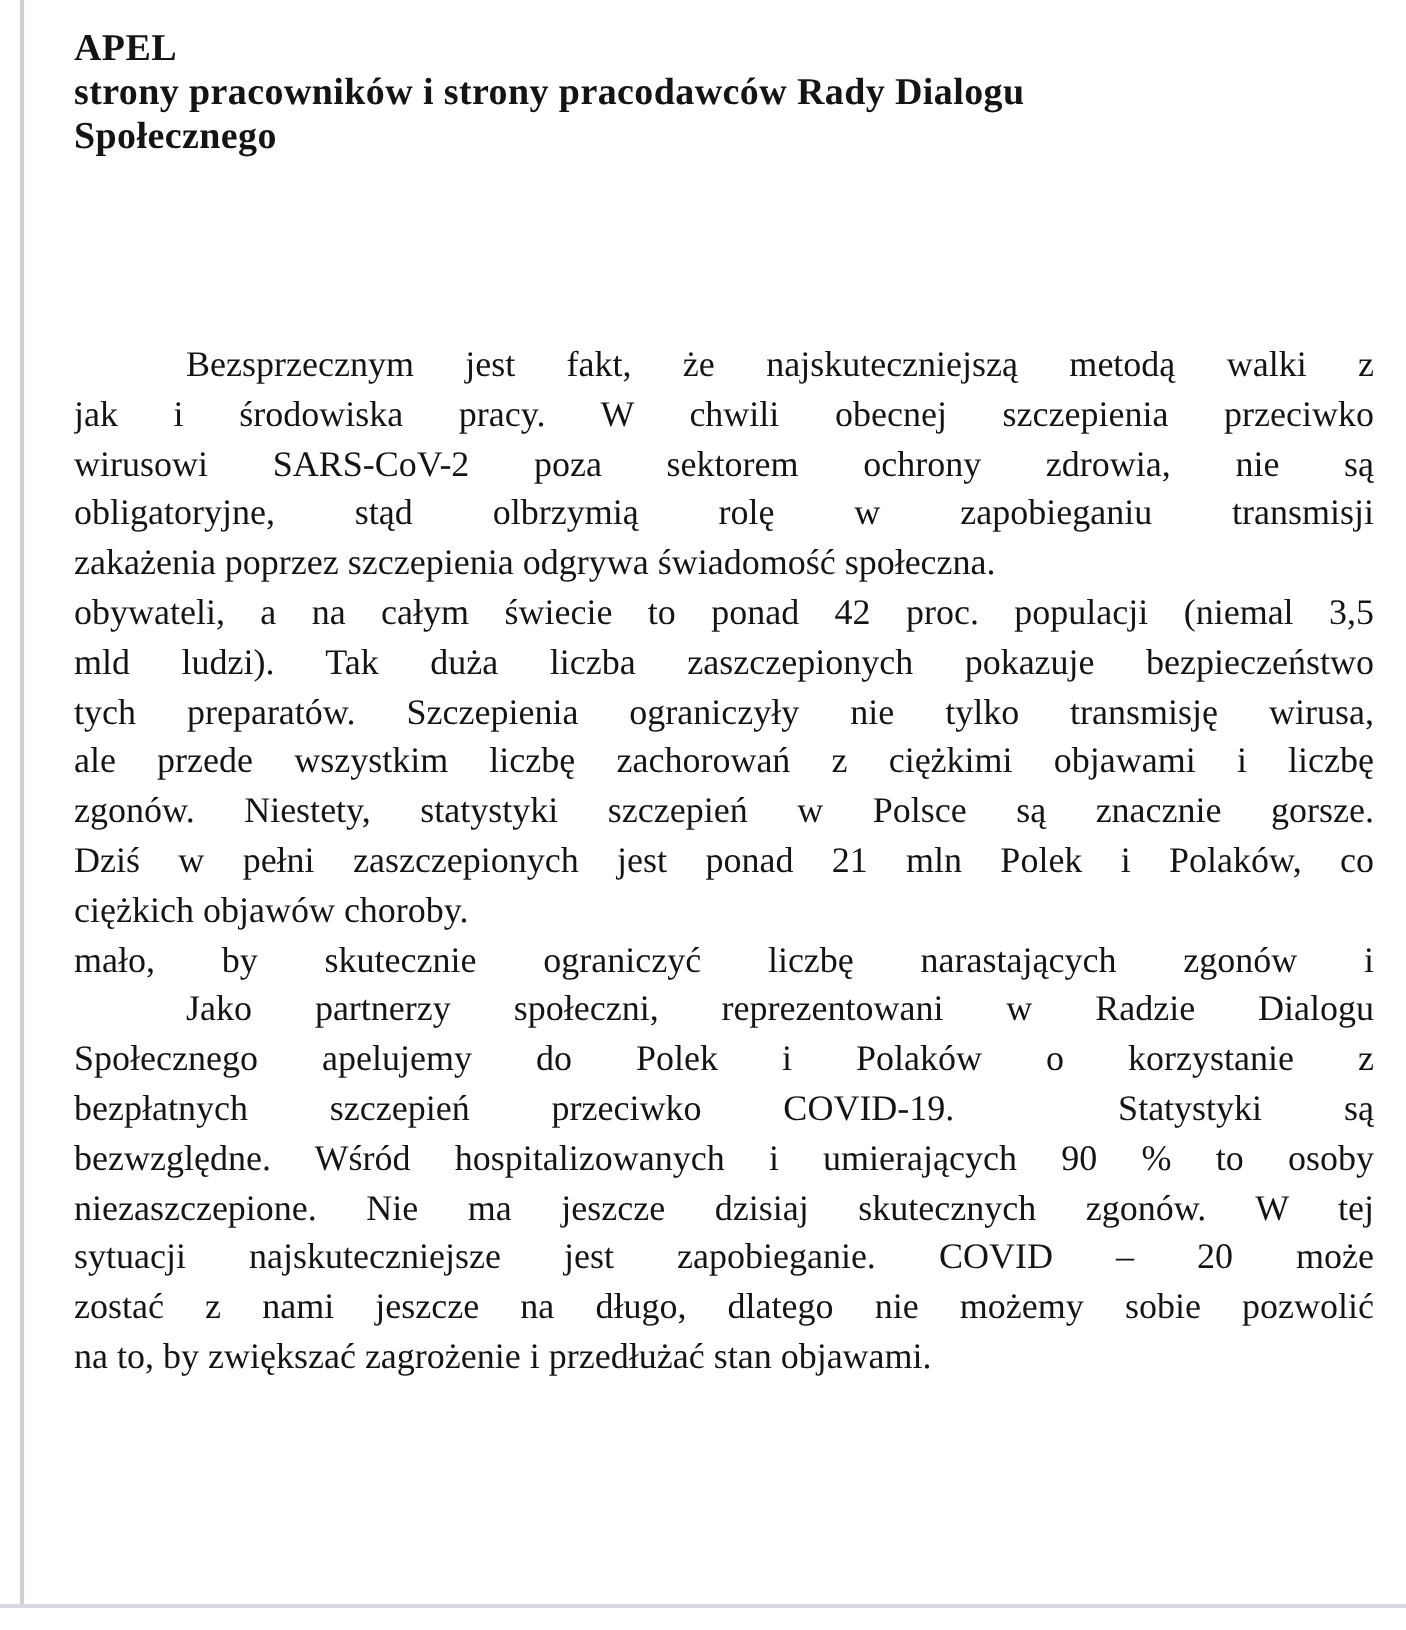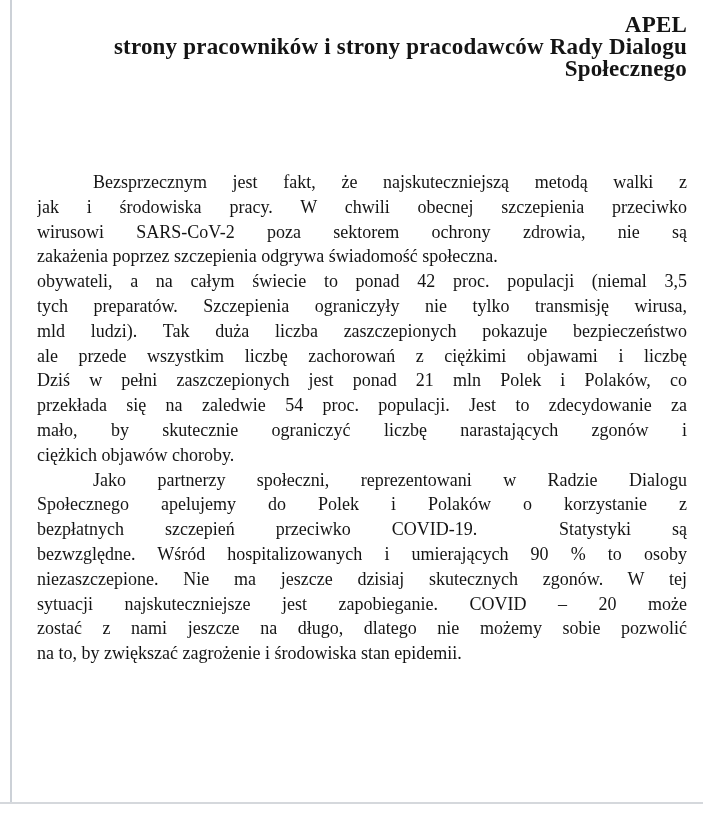--- a/index.html
+++ b/index.html
@@ -42,23 +42,23 @@
     background: #d5d8dc;
   }
   .content {
     position: absolute;
     left: 37px;
     top: 14px;
     width: 650px;
   }
   .doc-title {
     font-weight: bold;
-    font-size: 23px;
+    font-size: 19px;
     line-height: 22px;
-    text-align: right;
+    text-align: left;
     letter-spacing: 0.2px;
   }
   .doc-body {
     margin-top: 90px;
     font-size: 18px;
     line-height: 24.8px;
   }
   .para .line {
     text-align: justify;
     text-align-last: justify;
@@ -84,41 +84,42 @@
         <div>APEL</div>
         <div>strony pracowników i strony pracodawców Rady Dialogu</div>
         <div>Społecznego</div>
       </div>
 
       <div class="doc-body">
         <div class="para">
             <div class="line first">Bezsprzecznym jest fakt, że najskuteczniejszą metodą walki z</div>
             <div class="line">jak i środowiska pracy. W chwili obecnej szczepienia przeciwko</div>
             <div class="line">wirusowi SARS-CoV-2 poza sektorem ochrony zdrowia, nie są</div>
+            <div class="line">obligatoryjne, stąd olbrzymią rolę w zapobieganiu transmisji</div>
             <div class="line last">zakażenia poprzez szczepienia odgrywa świadomość społeczna.</div>
           </div>
         <div class="para">
             <div class="line">obywateli, a na całym świecie to ponad 42 proc. populacji (niemal 3,5</div>
+            <div class="line">mld ludzi). Tak duża liczba zaszczepionych pokazuje bezpieczeństwo</div>
             <div class="line">tych preparatów. Szczepienia ograniczyły nie tylko transmisję wirusa,</div>
-            <div class="line">mld ludzi). Tak duża liczba zaszczepionych pokazuje bezpieczeństwo</div>
             <div class="line">ale przede wszystkim liczbę zachorowań z ciężkimi objawami i liczbę</div>
+            <div class="line">zgonów. Niestety, statystyki szczepień w Polsce są znacznie gorsze.</div>
             <div class="line">Dziś w pełni zaszczepionych jest ponad 21 mln Polek i Polaków, co</div>
-            <div class="line">przekłada się na zaledwie 54 proc. populacji. Jest to zdecydowanie za</div>
+            <div class="line last">ciężkich objawów choroby.</div>
             <div class="line">mało, by skutecznie ograniczyć liczbę narastających zgonów i</div>
-            <div class="line last">ciężkich objawów choroby.</div>
           </div>
         <div class="para">
             <div class="line first">Jako partnerzy społeczni, reprezentowani w Radzie Dialogu</div>
             <div class="line">Społecznego apelujemy do Polek i Polaków o korzystanie z</div>
             <div class="line">bezpłatnych szczepień przeciwko COVID-19.  Statystyki są</div>
             <div class="line">bezwzględne. Wśród hospitalizowanych i umierających 90 % to osoby</div>
             <div class="line">niezaszczepione. Nie ma jeszcze dzisiaj skutecznych zgonów. W tej</div>
             <div class="line">sytuacji najskuteczniejsze jest zapobieganie. COVID – 20 może</div>
             <div class="line">zostać z nami jeszcze na długo, dlatego nie możemy sobie pozwolić</div>
-            <div class="line last">na to, by zwiększać zagrożenie i środowiska stan epidemii.</div>
+            <div class="line last">na to, by zwiększać zagrożenie i przedłużać stan objawami.</div>
           </div>
       </div>
 
     </div>
     <div class="v-edge"></div>
   </div>
   <div class="h-edge"></div>
 </div>
 
 </body></html>

